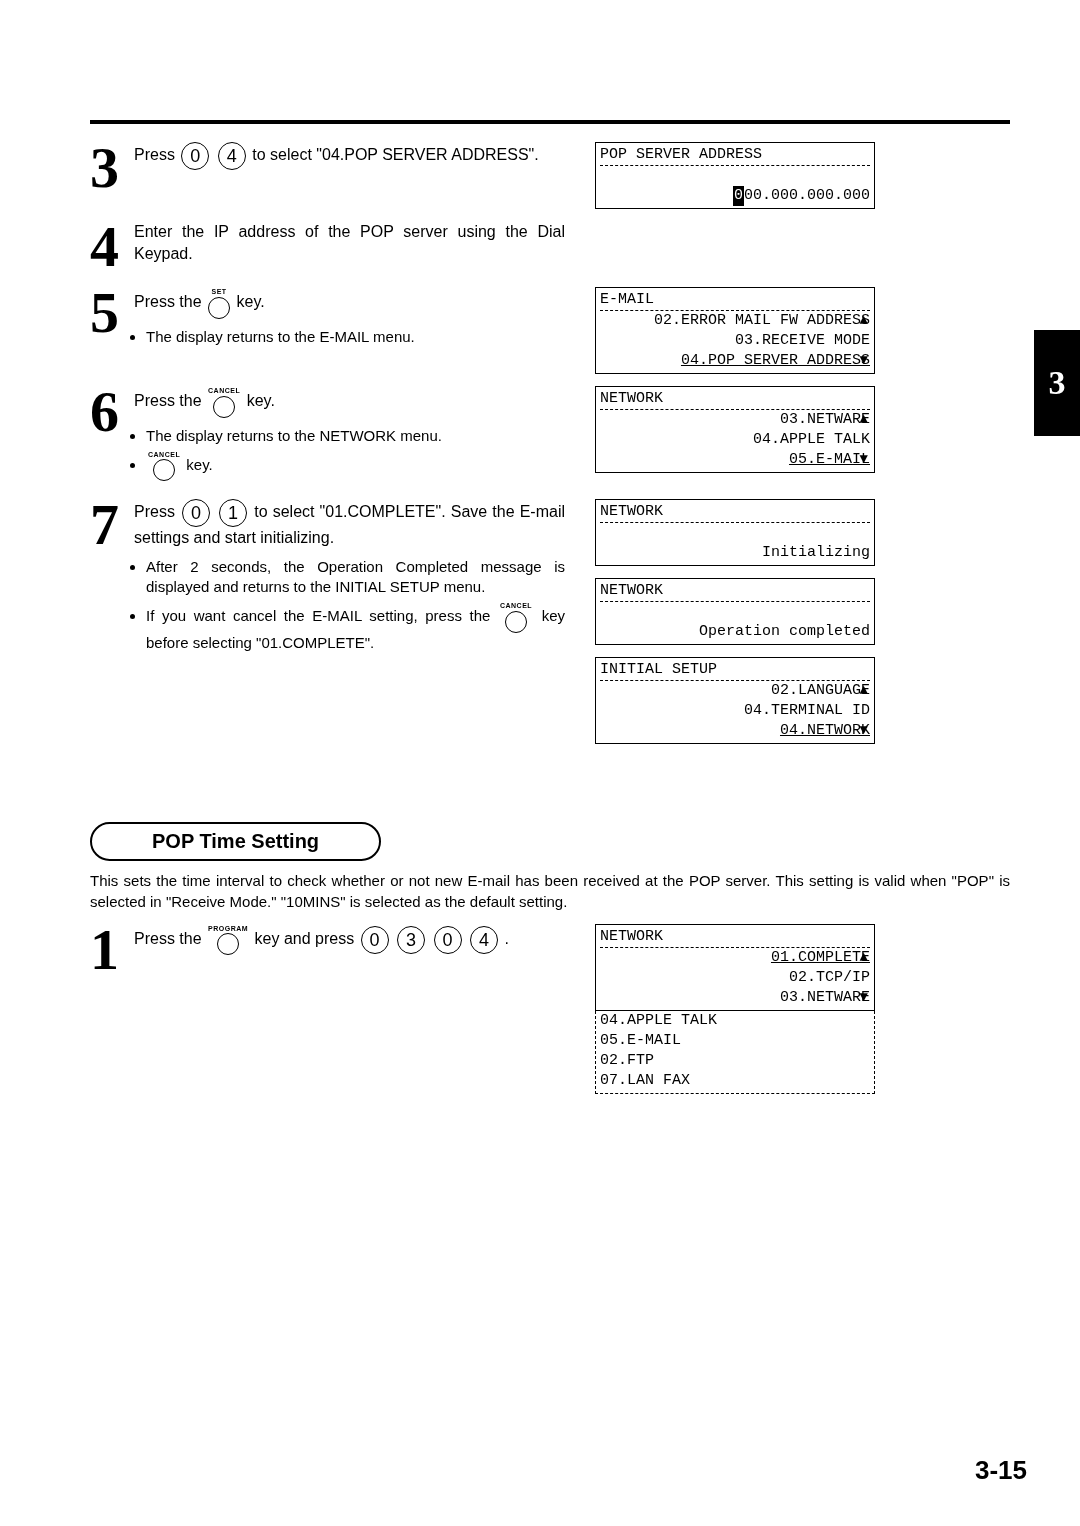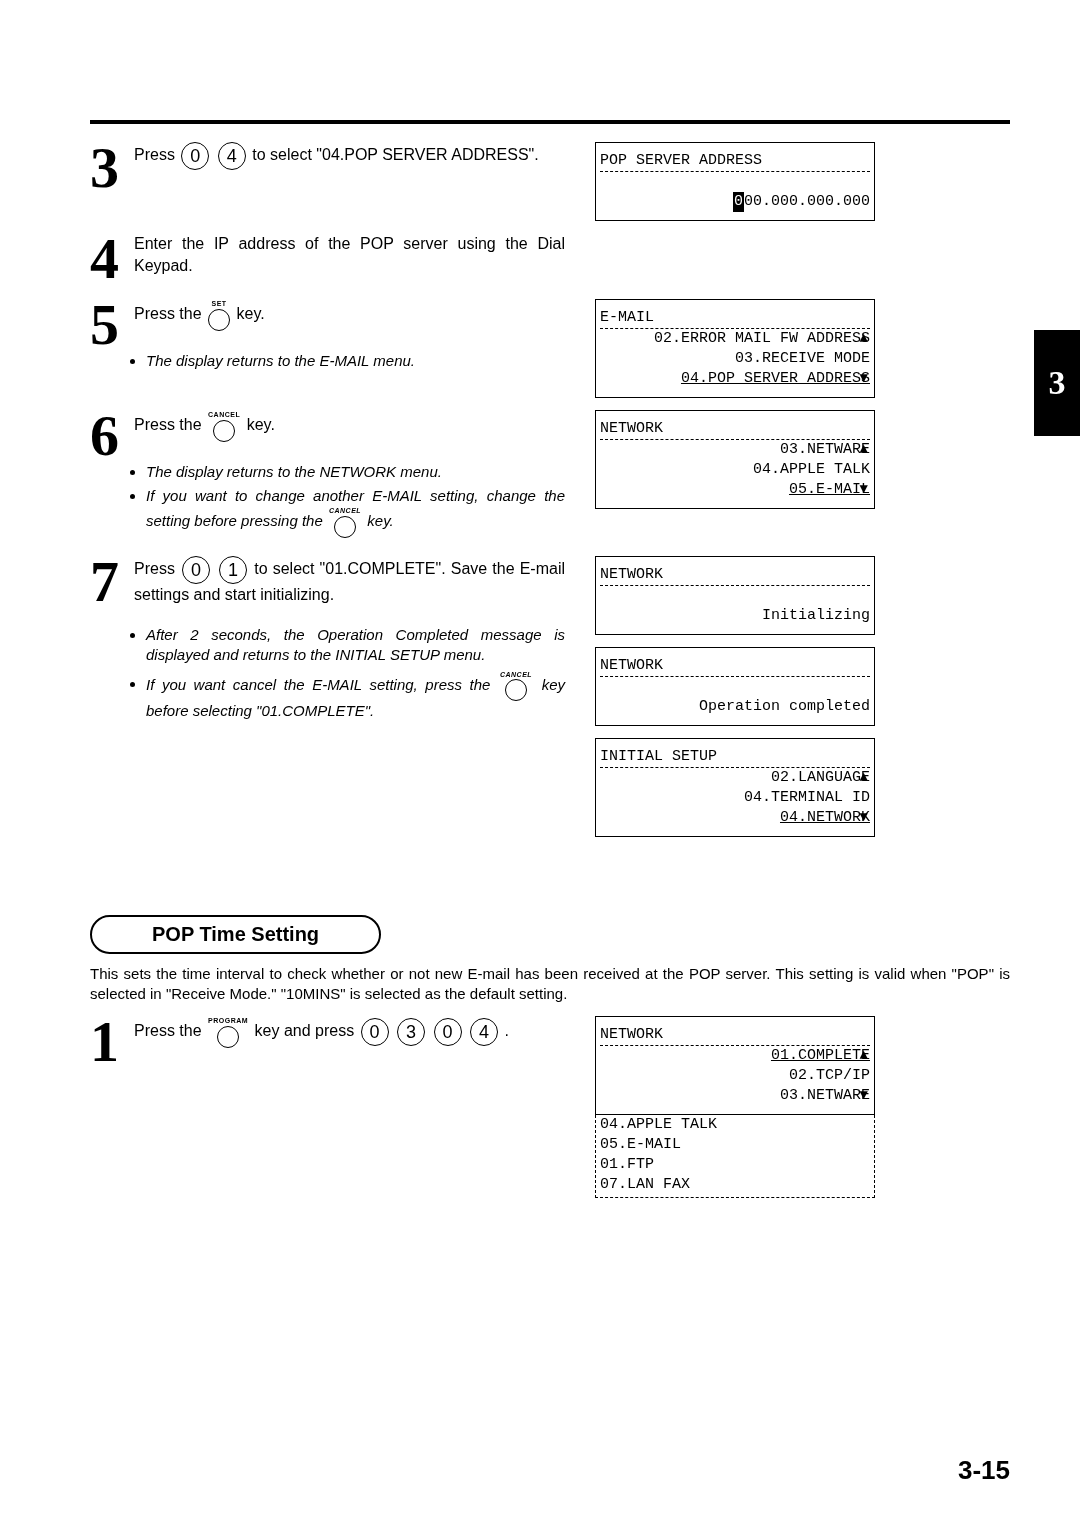--- a/index.html
+++ b/index.html
@@ -59,34 +59,33 @@
     width: 26px;
     height: 26px;
     border: 1.5px solid #000;
     border-radius: 50%;
     font-size: 18px;
     line-height: 1;
     vertical-align: middle;
     margin: 0 2px;
   }
   .bullets {
-    margin: 20px 0 0 0;
+    margin: 8px 0 0 0;
     padding: 0 0 0 12px;
     font-size: 15px;
     line-height: 1.35;
     text-align: justify;
-    font-style: italic;
   }
   .bullets li { margin-bottom: 4px; }
   .lcd {
     border: 1.5px solid #000;
     font-family: "Courier New", monospace;
     font-size: 15px;
     line-height: 1.35;
-    padding: 8px 4px;
+    padding: 2px 4px;
     margin-bottom: 12px;
     position: relative;
   }
   .lcd .dash-row {
     border-bottom: 1px dashed #000;
     height: 20px;
     white-space: nowrap;
     overflow: hidden;
   }
   .lcd .row {
@@ -148,21 +147,21 @@
     color: #fff;
     font-family: "Times New Roman", serif;
     font-size: 34px;
     font-weight: bold;
     display: flex;
     align-items: center;
     justify-content: center;
   }
   .page-num {
     position: absolute;
-    right: 70px;
+    right: 53px;
     bottom: 40px;
     font-size: 26px;
     font-weight: bold;
   }
   .inline-key {
     display: inline-flex;
     flex-direction: column;
     align-items: center;
     vertical-align: middle;
     margin: 0 2px;
@@ -244,21 +243,20 @@
         <div class="step-body">
           <b><span>Press the</span></b>
           <span class="inline-key">
               <span class="lbl">CANCEL</span>
               <span class="circle"></span>
             </span>
           <b><span>key.</span></b>
           <ul class="bullets">
             <li>The display returns to the NETWORK menu.</li>
             <li>
-              <span>If you want to change another E-MAIL setting, change the setting before pressing the</span>
               <span class="inline-key">
                   <span class="lbl">CANCEL</span>
                   <span class="circle"></span>
                 </span>
               <span>key.</span>
             </li>
           </ul>
         </div>
       </div>
     </div>
@@ -342,20 +340,20 @@
     <div class="right-col">
       <div class="lcd">
         <div class="dash-row">NETWORK</div>
         <div class="row arrow-up" style="text-decoration:underline;">01.COMPLETE</div>
         <div class="row">02.TCP/IP</div>
         <div class="row arrow-down">03.NETWARE</div>
       </div>
       <div class="lcd-dashed">
         <div class="row">04.APPLE TALK</div>
         <div class="row">05.E-MAIL</div>
-        <div class="row">01.FTP</div>
+        <div class="row">02.FTP</div>
         <div class="row">07.LAN FAX</div>
       </div>
     </div>
   </div>
 
   <div class="page-num">3-15</div>
 </div>
 
 </body></html>

